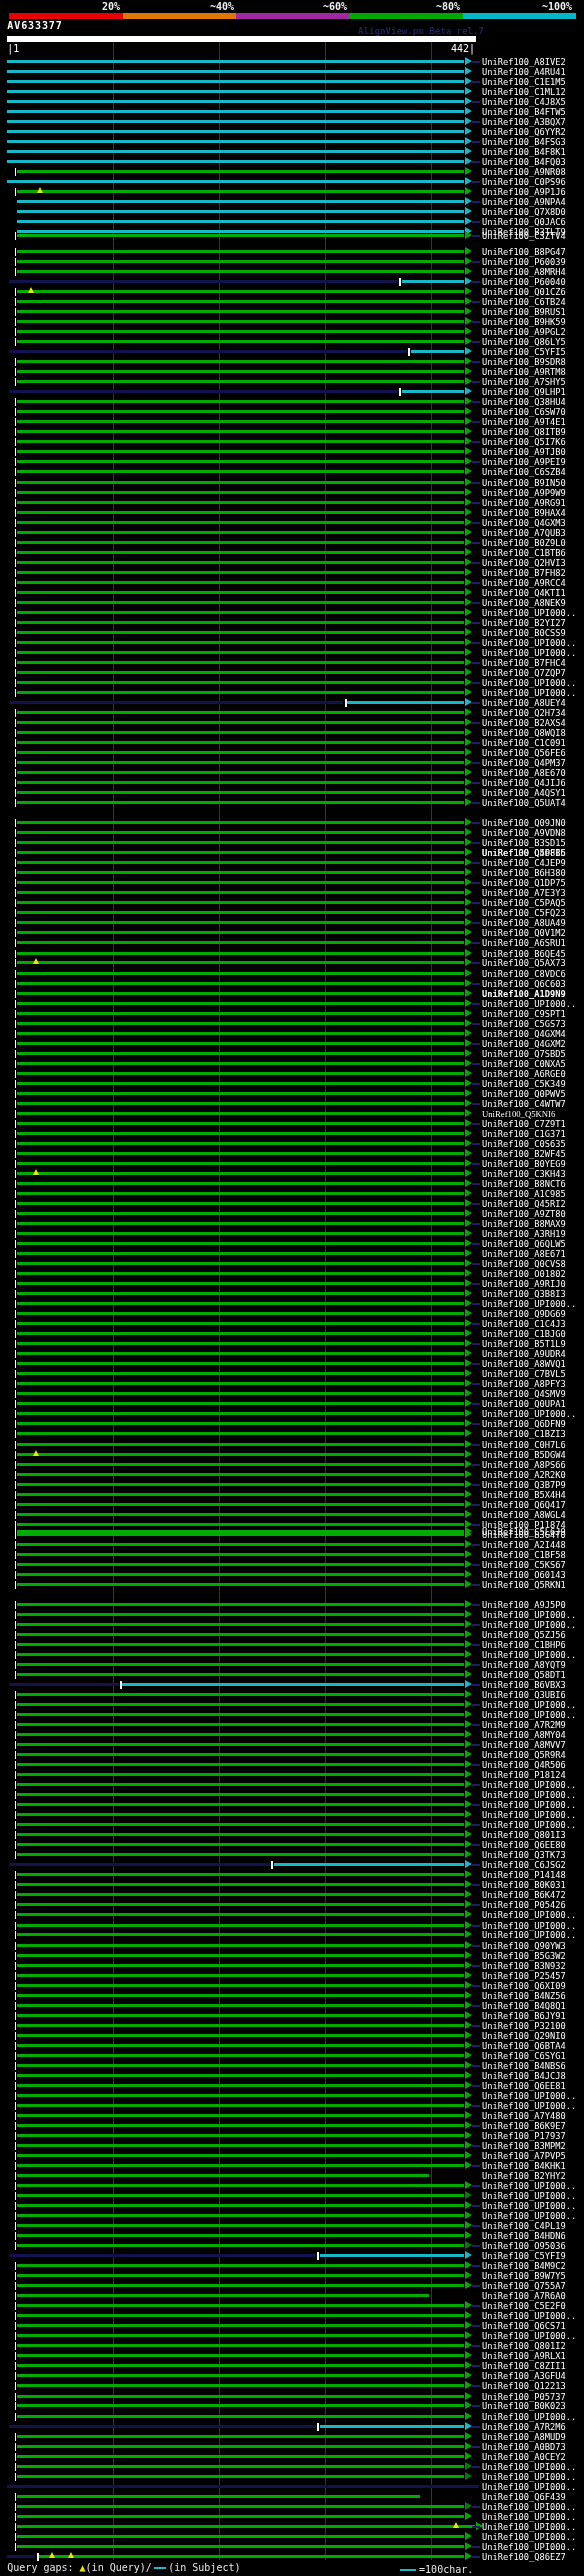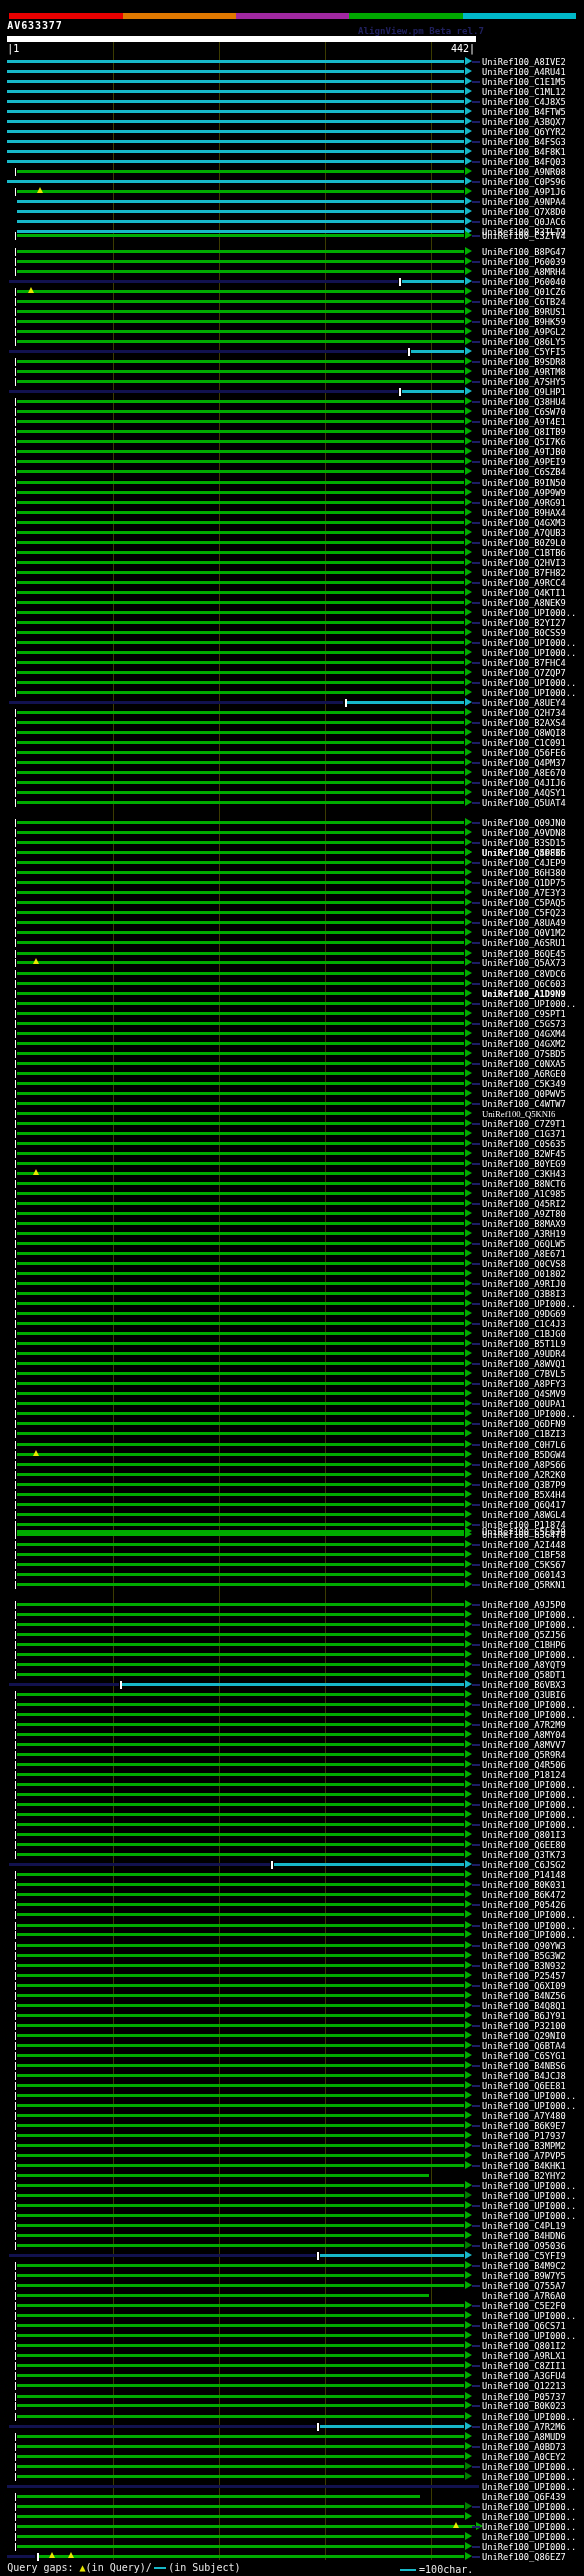--- a/index.html
+++ b/index.html
@@ -32,20 +32,27 @@
   #legend .tri{color:#e8e800;}
   #legend .subj-dash{display:inline-block;width:12.8px;height:2.7px;background:#17b8c8;vertical-align:middle;margin:0 1.8px;}
   #scale-legend{position:absolute;top:2564px;left:400px;color:#e8e8e8;font-size:10px;}
   #scale-legend .dash{display:inline-block;width:16.4px;height:2.7px;background:#17b8c8;vertical-align:middle;margin-right:2.7px;}
 </style>
 </head>
 <body>
 
 <div id="screen">
 
+  <div id="scale-labels">
+    <span class="sclbl" style="left:111px">20%</span>
+    <span class="sclbl" style="left:222px">~40%</span>
+    <span class="sclbl" style="left:335px">~60%</span>
+    <span class="sclbl" style="left:448px">~80%</span>
+    <span class="sclbl" style="left:557px">~100%</span>
+  </div>
   <div id="scale-bar">
       <div style="background: rgb(232, 0, 0);"></div>
       <div style="background: rgb(224, 120, 0);"></div>
       <div style="background: rgb(160, 40, 160);"></div>
       <div style="background: rgb(0, 168, 0);"></div>
       <div style="background: rgb(0, 184, 200);"></div>
     </div>
 
   <div id="query-title">AV633377</div>
   <div id="watermark">AlignView.pm Beta rel.7</div>

